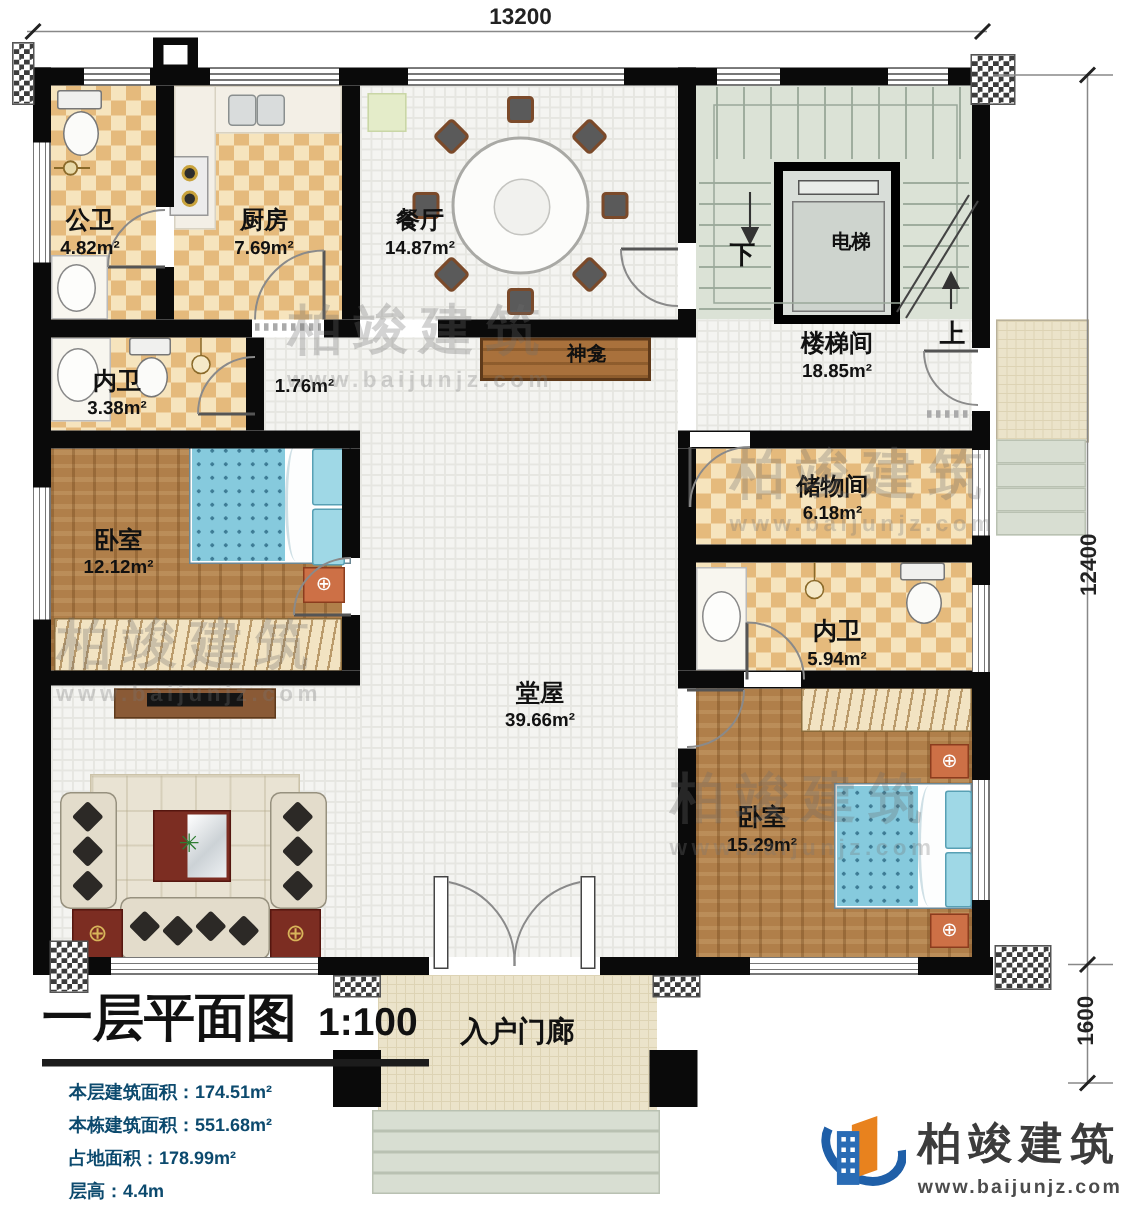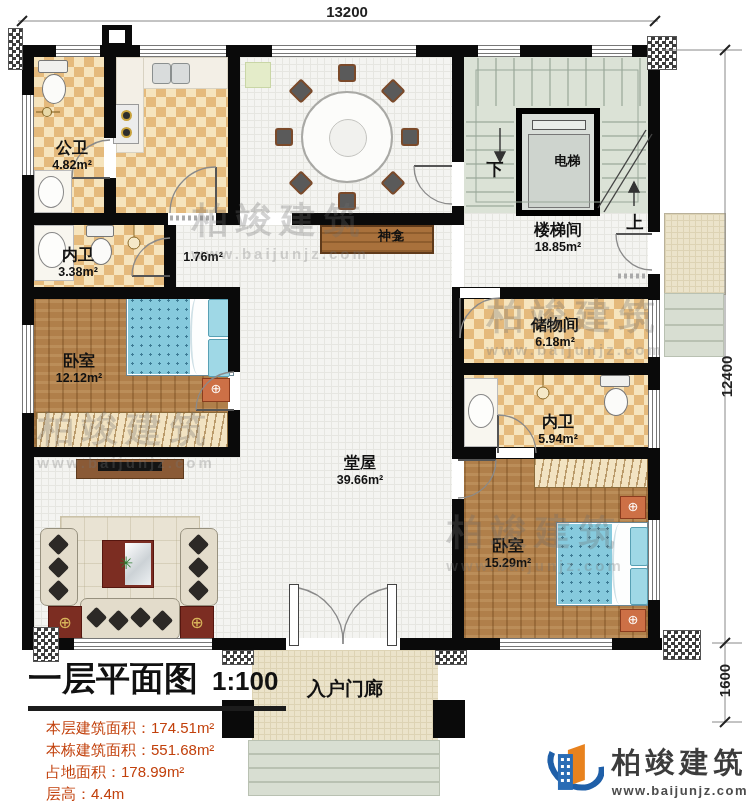--- a/index.html
+++ b/index.html
@@ -67,21 +67,21 @@
   .dim{position:absolute;font-size:15px;font-weight:bold;color:#222;text-align:center;}
   .dimv{transform:rotate(-90deg);}
   .chair{position:absolute;width:18px;height:18px;background:#5a5a5a;border:2px solid #7b4a2a;border-radius:3px;box-sizing:border-box;}
   
   .wm{position:absolute;text-align:center;pointer-events:none;z-index:60;}
   .wm-main{font-size:36px;font-weight:bold;letter-spacing:8px;color:rgba(110,110,110,.30);}
   .wm-sub{font-size:15px;font-weight:bold;letter-spacing:3px;color:rgba(120,120,120,.30);}
   
   .tb-title{font-size:34px;font-weight:bold;color:#111;}
   .tb-scale{font-size:26px;font-weight:bold;color:#111;margin-left:14px;}
-  .tb-row{font-size:15px;font-weight:normal;color:#c2410c;line-height:22px;}
+  .tb-row{font-size:12px;font-weight:bold;color:#0c4a6e;line-height:22px;}
   .brand-name{font-size:29px;font-weight:900;color:#3c3c3c;letter-spacing:5px;}
   .brand-url{font-size:13px;font-weight:bold;color:#4c4c4c;letter-spacing:1.5px;}
   .z1{z-index:10}.z2{z-index:20}.z3{z-index:30}.z4{z-index:40}.z5{z-index:50}.z7{z-index:70}
 </style>
 </head>
 <body>
 
 <div id="plan">
 
   <div class="abs checker" style="left:34px;top:57px;width:70px;height:156px;"></div>
@@ -337,23 +337,31 @@
     </g>
     <g stroke="#222" stroke-width="2">
       <line x1="17" y1="26" x2="27" y2="16"></line>
         <line x1="650" y1="26" x2="660" y2="16"></line>
       <line x1="720" y1="55" x2="730" y2="45"></line>
         <line x1="720" y1="648" x2="730" y2="638"></line>
       <line x1="720" y1="727" x2="730" y2="717"></line>
     </g>
   </svg>
 
-  <div class="rlabel z5" style="left:32px;top:139px;width:80px;">
+  <div class="rlabel z5" style="left:20px;top:139px;width:80px;">
     <div class="rname">公卫</div>
     <div class="rarea">4.82m²</div>
+  </div>
+  <div class="rlabel z5" style="left:136px;top:139px;width:80px;">
+    <div class="rname">厨房</div>
+    <div class="rarea">7.69m²</div>
+  </div>
+  <div class="rlabel z5" style="left:238px;top:139px;width:84px;">
+    <div class="rname">餐厅</div>
+    <div class="rarea">14.87m²</div>
   </div>
   <div class="rlabel z5" style="left:528px;top:153px;width:79px;">
     <div class="small">电梯</div>
   </div>
   <div class="rlabel dirlabel z5" style="left:482px;top:160px;width:26px;">下</div>
   <div class="rlabel dirlabel z5" style="left:622px;top:213px;width:26px;">上</div>
   <div class="rlabel z5" style="left:508px;top:221px;width:100px;">
     <div class="rname">楼梯间</div>
     <div class="rarea">18.85m²</div>
   </div>

